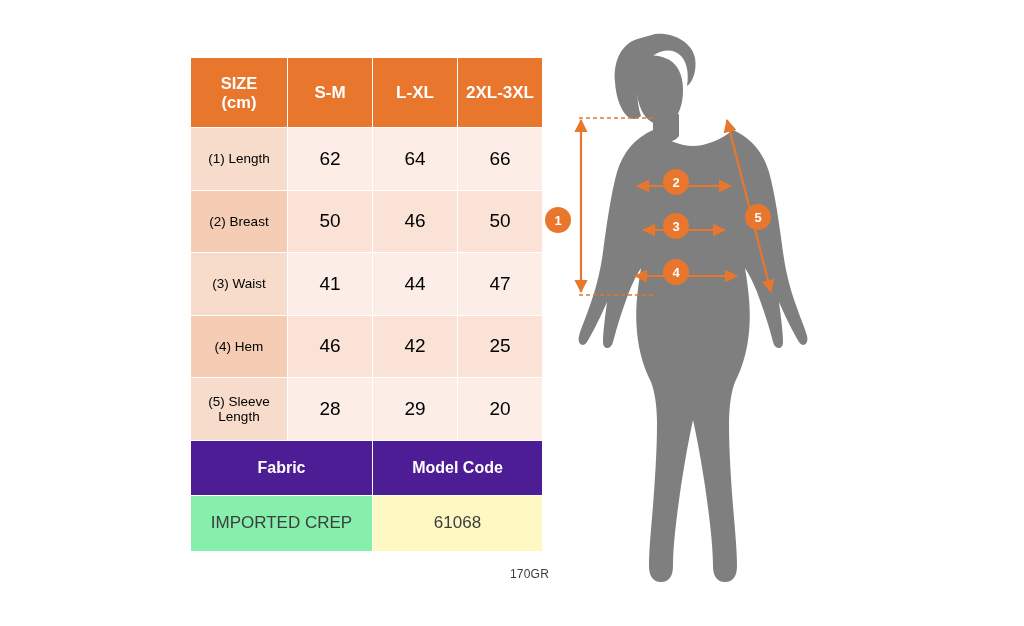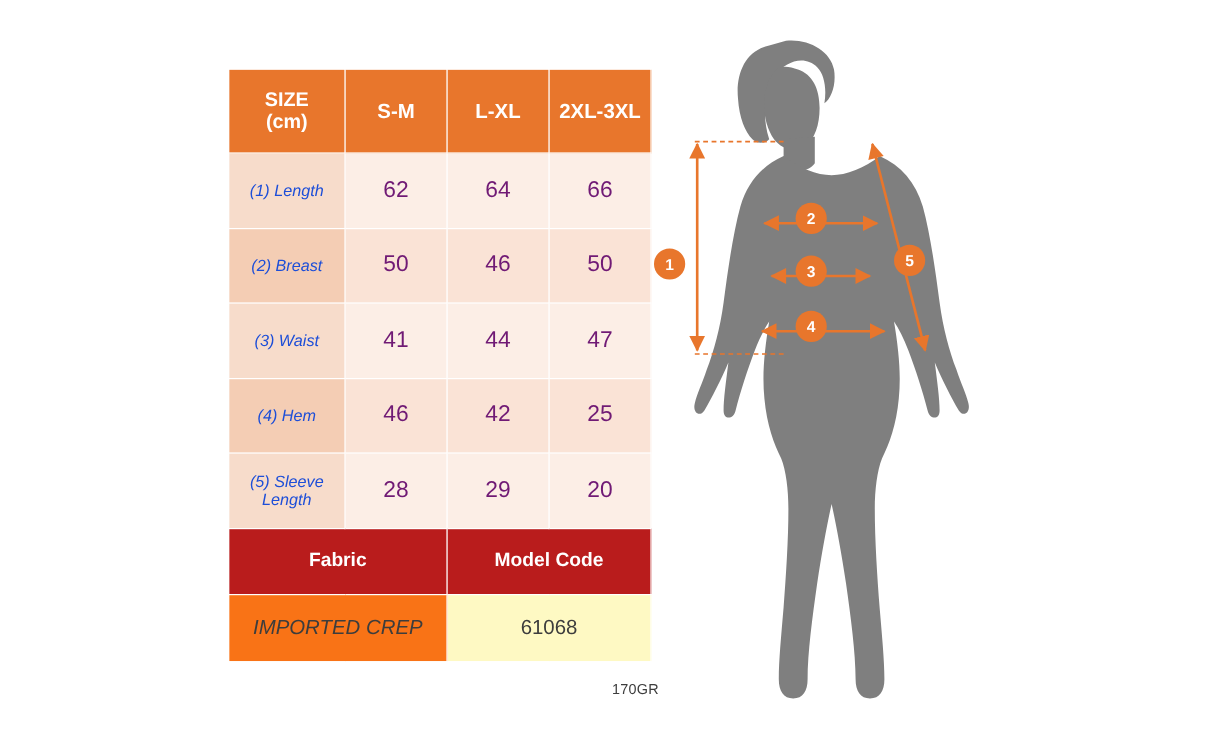--- a/index.html
+++ b/index.html
@@ -52,45 +52,44 @@
   }
 
   .data-row td {
     height: 61.5px;
     color: #3b3b3b;
   }
   .data-row td.cell-label {
     background: #F7DCCB;
     font-size: 13.5px;
     font-weight: normal;
-    color: #1d4ed8;
-    font-style: italic;
+    color: #000000;
   }
   .data-row td.cell-val {
     background: #FCEEE6;
     font-size: 19px;
-    color: #701a75;
+    color: #000000;
   }
   .data-row.alt td.cell-label { background: #F4CDB4; }
   .data-row.alt td.cell-val { background: #FAE3D6; }
 
   .sub-hdr-row td {
-    background: #b91c1c;
+    background: #4c1d95;
     color: #ffffff;
     font-size: 16px;
     font-weight: bold;
     height: 54px;
   }
   .foot-row td {
     background: #FCEEE6;
     color: #3d3d3d;
     font-size: 17px;
     height: 55px;
   }
-  .foot-row td.foot-fabric { background: #f97316; font-style: italic; }
+  .foot-row td.foot-fabric { background: #86efac; }
   .foot-row td.foot-code { background: #fef9c3; }
 
   #weight-note {
     position: absolute;
     left: 510px;
     top: 567px;
     font-size: 12px;
     color: #3d3d3d;
     letter-spacing: 0.2px;
   }

